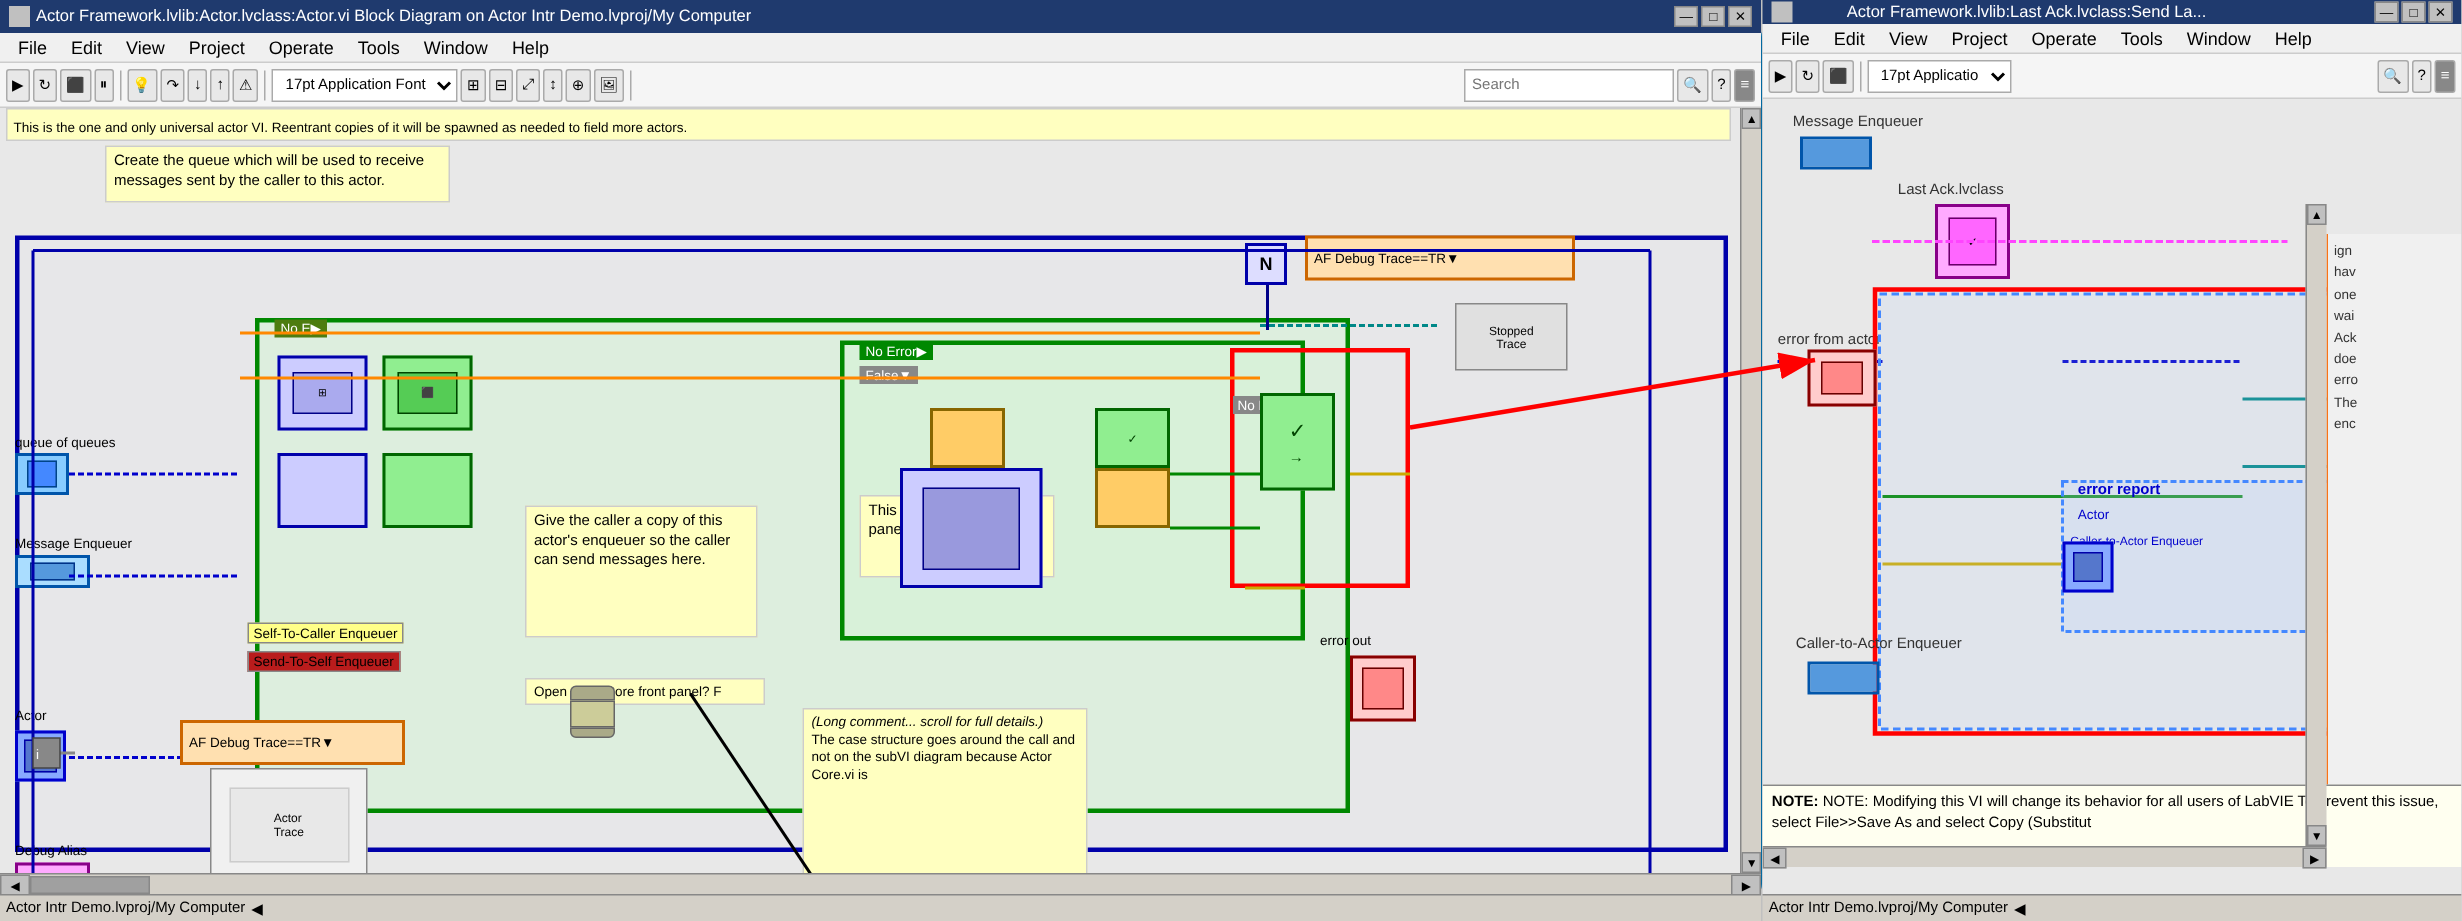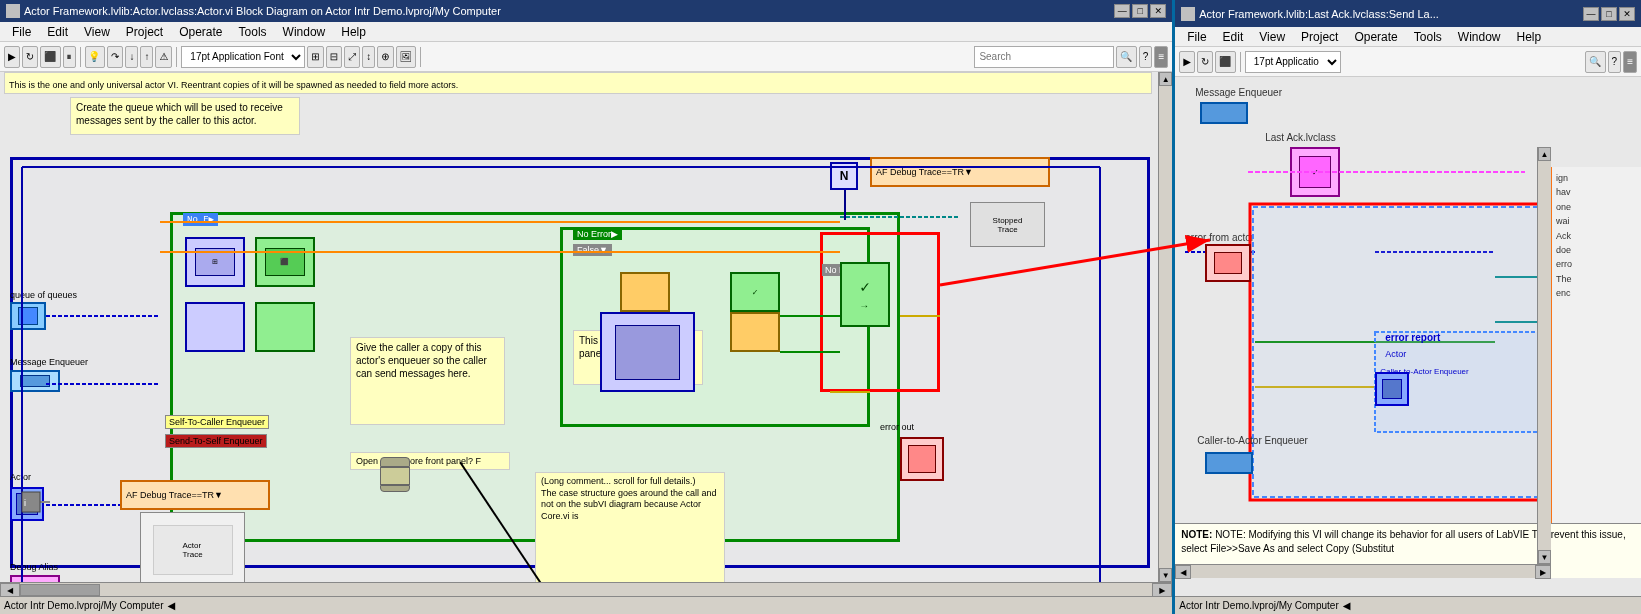--- a/index.html
+++ b/index.html
@@ -1,21 +1,21 @@
 <!DOCTYPE html>
 <html><head>
   <meta charset="utf-8">
   <style>
     * { margin: 0; padding: 0; box-sizing: border-box; }
     body { width: 1641px; height: 614px; overflow: hidden; font-family: 'Segoe UI', Tahoma, sans-serif; font-size: 11px; background: #c0c0c0; }
 
     .main-container { display: flex; width: 1641px; height: 614px; }
 
     
-    .left-panel { width: 1264px; height: 614px; display: flex; flex-direction: column; border-right: 3px solid #0369a1; }
+    .left-panel { width: 1264px; height: 614px; display: flex; flex-direction: column; border-right: 1px solid #0369a1; border-radius: 28px; }
 
     .title-bar-left { height: 22px; background: #1f3a6e; display: flex; align-items: center; padding: 0 6px; color: white; font-size: 11px; }
     .title-bar-left .title-text { flex: 1; white-space: nowrap; overflow: hidden; text-overflow: ellipsis; }
     .title-bar-left .win-controls { display: flex; gap: 2px; }
     .win-control { width: 16px; height: 14px; background: #c0c0c0; border: 1px solid #888; display: flex; align-items: center; justify-content: center; font-size: 9px; cursor: pointer; color: black; }
 
     .menu-bar { height: 20px; background: #f0f0f0; display: flex; align-items: center; padding: 0 4px; border-bottom: 1px solid #ccc; }
     .menu-item { padding: 2px 8px; font-size: 12px; cursor: pointer; white-space: nowrap; }
 
     .toolbar { height: 30px; background: #f5f5f5; display: flex; align-items: center; padding: 0 4px; border-bottom: 1px solid #ccc; gap: 2px; }
@@ -24,21 +24,21 @@
     .font-dropdown { height: 22px; padding: 0 4px; border: 1px solid #aaa; background: white; font-size: 10px; min-width: 120px; }
     .search-box { height: 22px; border: 1px solid #aaa; padding: 0 4px; font-size: 10px; width: 140px; margin-left: auto; }
 
     .diagram-area { flex: 1; background: #e8e8e8; position: relative; overflow: hidden; }
 
     .status-bar { height: 18px; background: #d4d0c8; display: flex; align-items: center; padding: 0 4px; border-top: 1px solid #888; font-size: 10px; }
 
     
     .right-panel { width: 501px; height: 614px; display: flex; flex-direction: column; }
 
-    .title-bar-right { height: 27px; background: #1f3a6e; display: flex; align-items: center; padding: 0 6px; color: white; font-size: 11px; }
+    .title-bar-right { height: 16px; background: #1f3a6e; display: flex; align-items: center; padding: 0 6px; color: white; font-size: 11px; gap: 32px; }
     .title-bar-right .title-text { flex: 1; white-space: nowrap; overflow: hidden; text-overflow: ellipsis; }
     .title-bar-right .win-controls { display: flex; gap: 2px; }
 
     .menu-bar-right { height: 20px; background: #f0f0f0; display: flex; align-items: center; padding: 0 4px; border-bottom: 1px solid #ccc; }
 
     .toolbar-right { height: 30px; background: #f5f5f5; display: flex; align-items: center; padding: 0 4px; border-bottom: 1px solid #ccc; gap: 2px; }
 
     .diagram-area-right { flex: 1; background: #e8e8e8; position: relative; overflow: hidden; }
 
     .note-box { position: absolute; bottom: 18px; left: 0; right: 0; height: 55px; background: #fffff0; border-top: 1px solid #888; padding: 4px 6px; font-size: 10px; line-height: 1.4; }
@@ -52,21 +52,21 @@
     .case-structure { position: absolute; border: 3px solid #008800; background: rgba(200,255,200,0.3); }
     .red-frame { position: absolute; border: 3px solid red; background: transparent; }
 
     
     .vi-label { position: absolute; font-size: 9px; color: #000; white-space: nowrap; }
 
     
     .scroll-x { position: absolute; bottom: 0; left: 0; right: 0; height: 14px; background: #d4d0c8; border-top: 1px solid #888; }
     .scroll-y { position: absolute; top: 0; right: 0; bottom: 14px; width: 14px; background: #d4d0c8; border-left: 1px solid #888; }
 
-    .italic-text { }
+    .italic-text { font-style: italic; }
 
     
     .rp-label { position: absolute; font-size: 9px; color: #333; }
   </style>
 </head>
 <body>
 
 <div class="main-container">
 
   <div class="left-panel">
@@ -126,21 +126,21 @@
         This is the one and only universal actor VI. Reentrant copies of it will be spawned as needed to field more actors.
       </div>
 
       <div class="comment-box" style="top:25px;left:70px;width:230px;height:38px;">
         Create the queue which will be used to receive messages sent by the caller to this actor.
       </div>
 
       <div style="position:absolute;top:85px;left:10px;right:22px;bottom:28px;border:3px solid #0000aa;background:rgba(220,220,255,0.05);"></div>
 
       <div class="case-structure" style="top:140px;left:170px;width:730px;height:330px;">
-        <div style="position:absolute;top:-2px;left:10px;background:#3b82f6;color:white;font-size:9px;padding:1px 4px;font-family:Liberation Mono, monospace;">No E▶</div>
+        <div style="position:absolute;top:-2px;left:10px;background:#4d7c0f;color:white;font-size:9px;padding:1px 4px;">No E▶</div>
       </div>
 
       <div style="position:absolute;top:155px;left:560px;width:310px;height:200px;border:3px solid #008800;background:rgba(200,255,200,0.2);">
         <div style="position:absolute;top:-2px;left:10px;background:#008800;color:white;font-size:9px;padding:1px 4px;">No Error▶</div>
         <div style="position:absolute;top:14px;left:10px;background:#888;color:white;font-size:9px;padding:1px 4px;">False▼</div>
       </div>
 
       <div class="red-frame" style="top:160px;left:820px;width:120px;height:160px;"></div>
 
       <div style="position:absolute;top:192px;left:822px;background:#888;color:white;font-size:9px;padding:1px 3px;">No Er▶</div>

